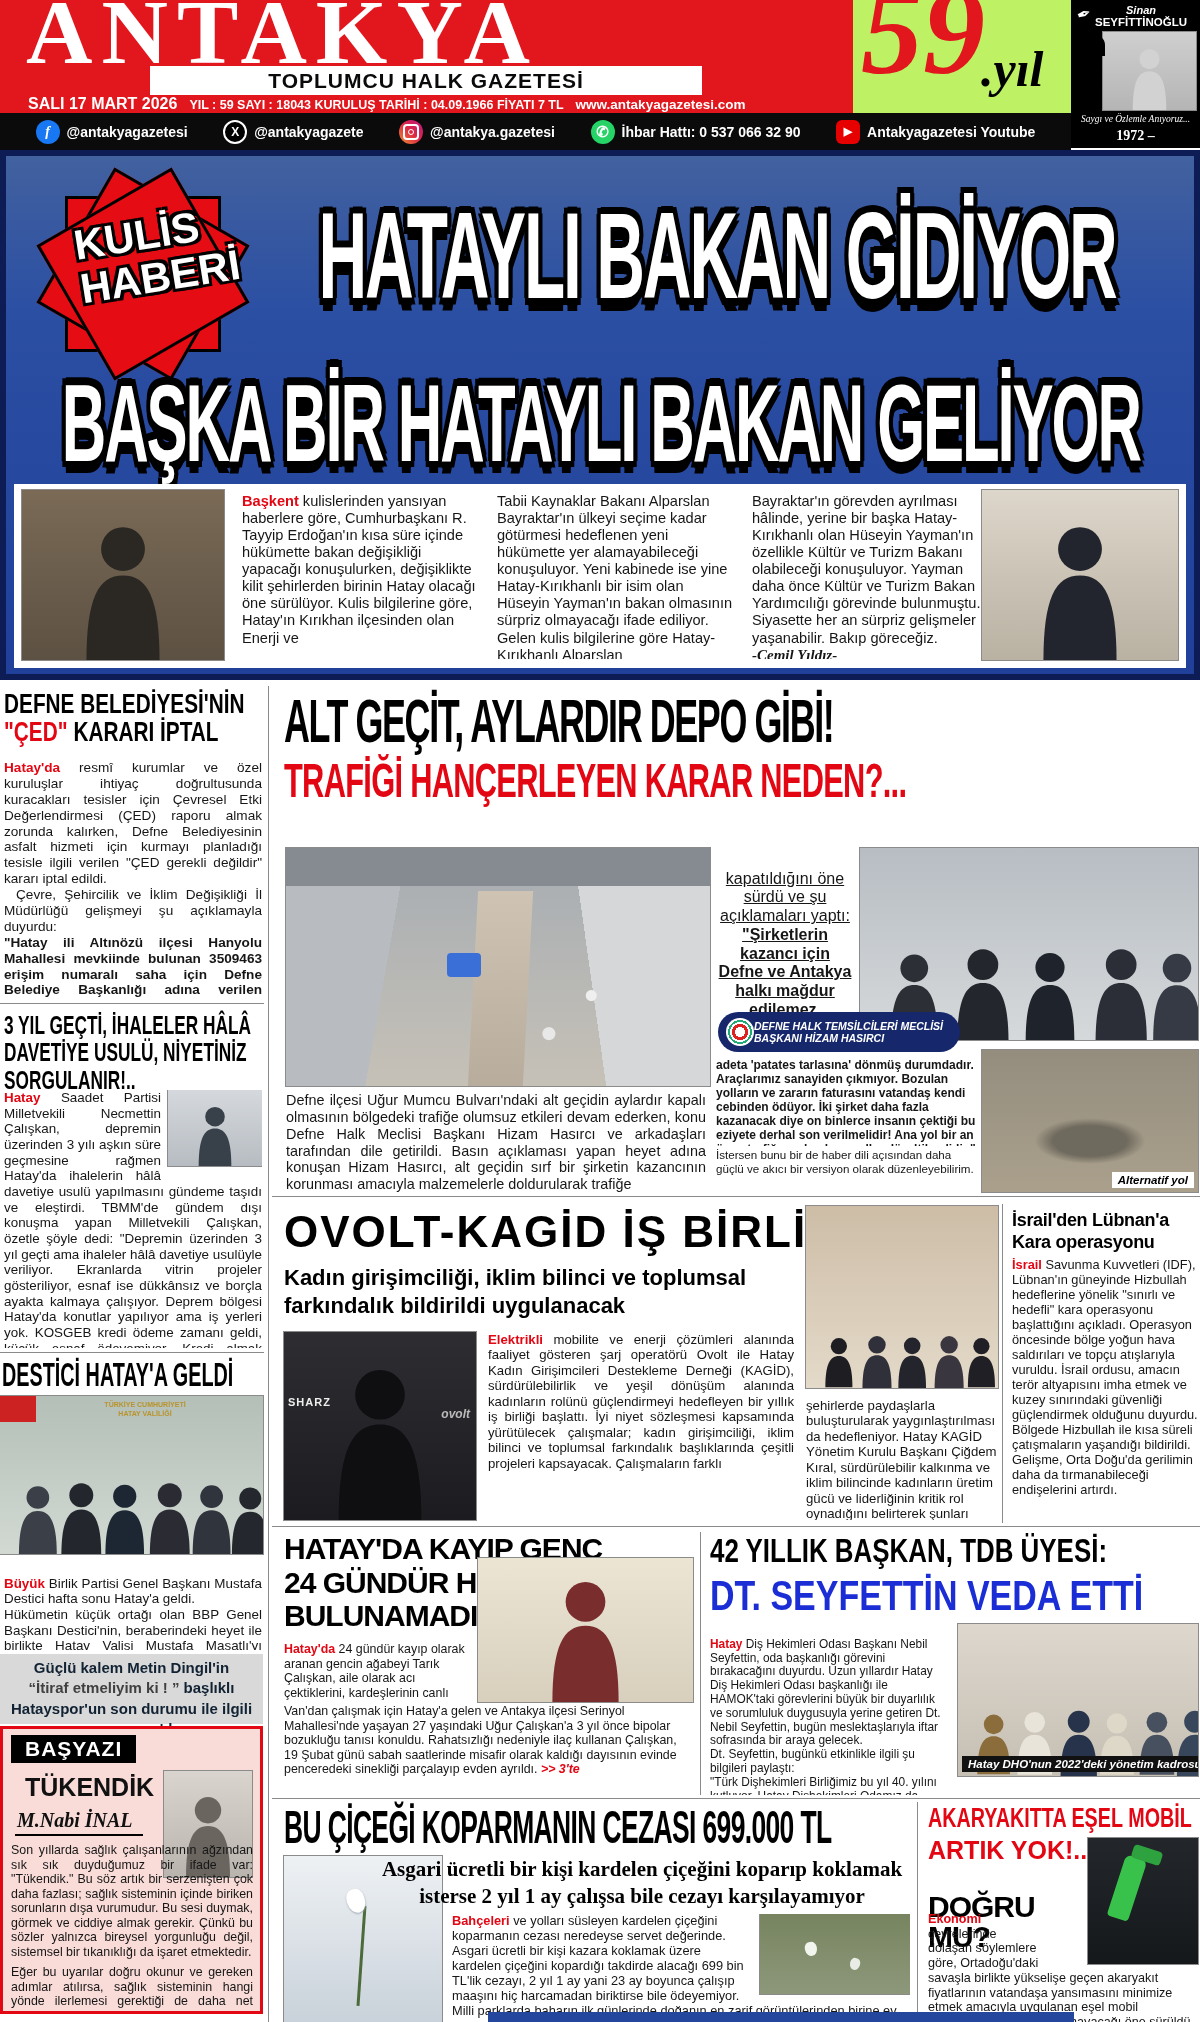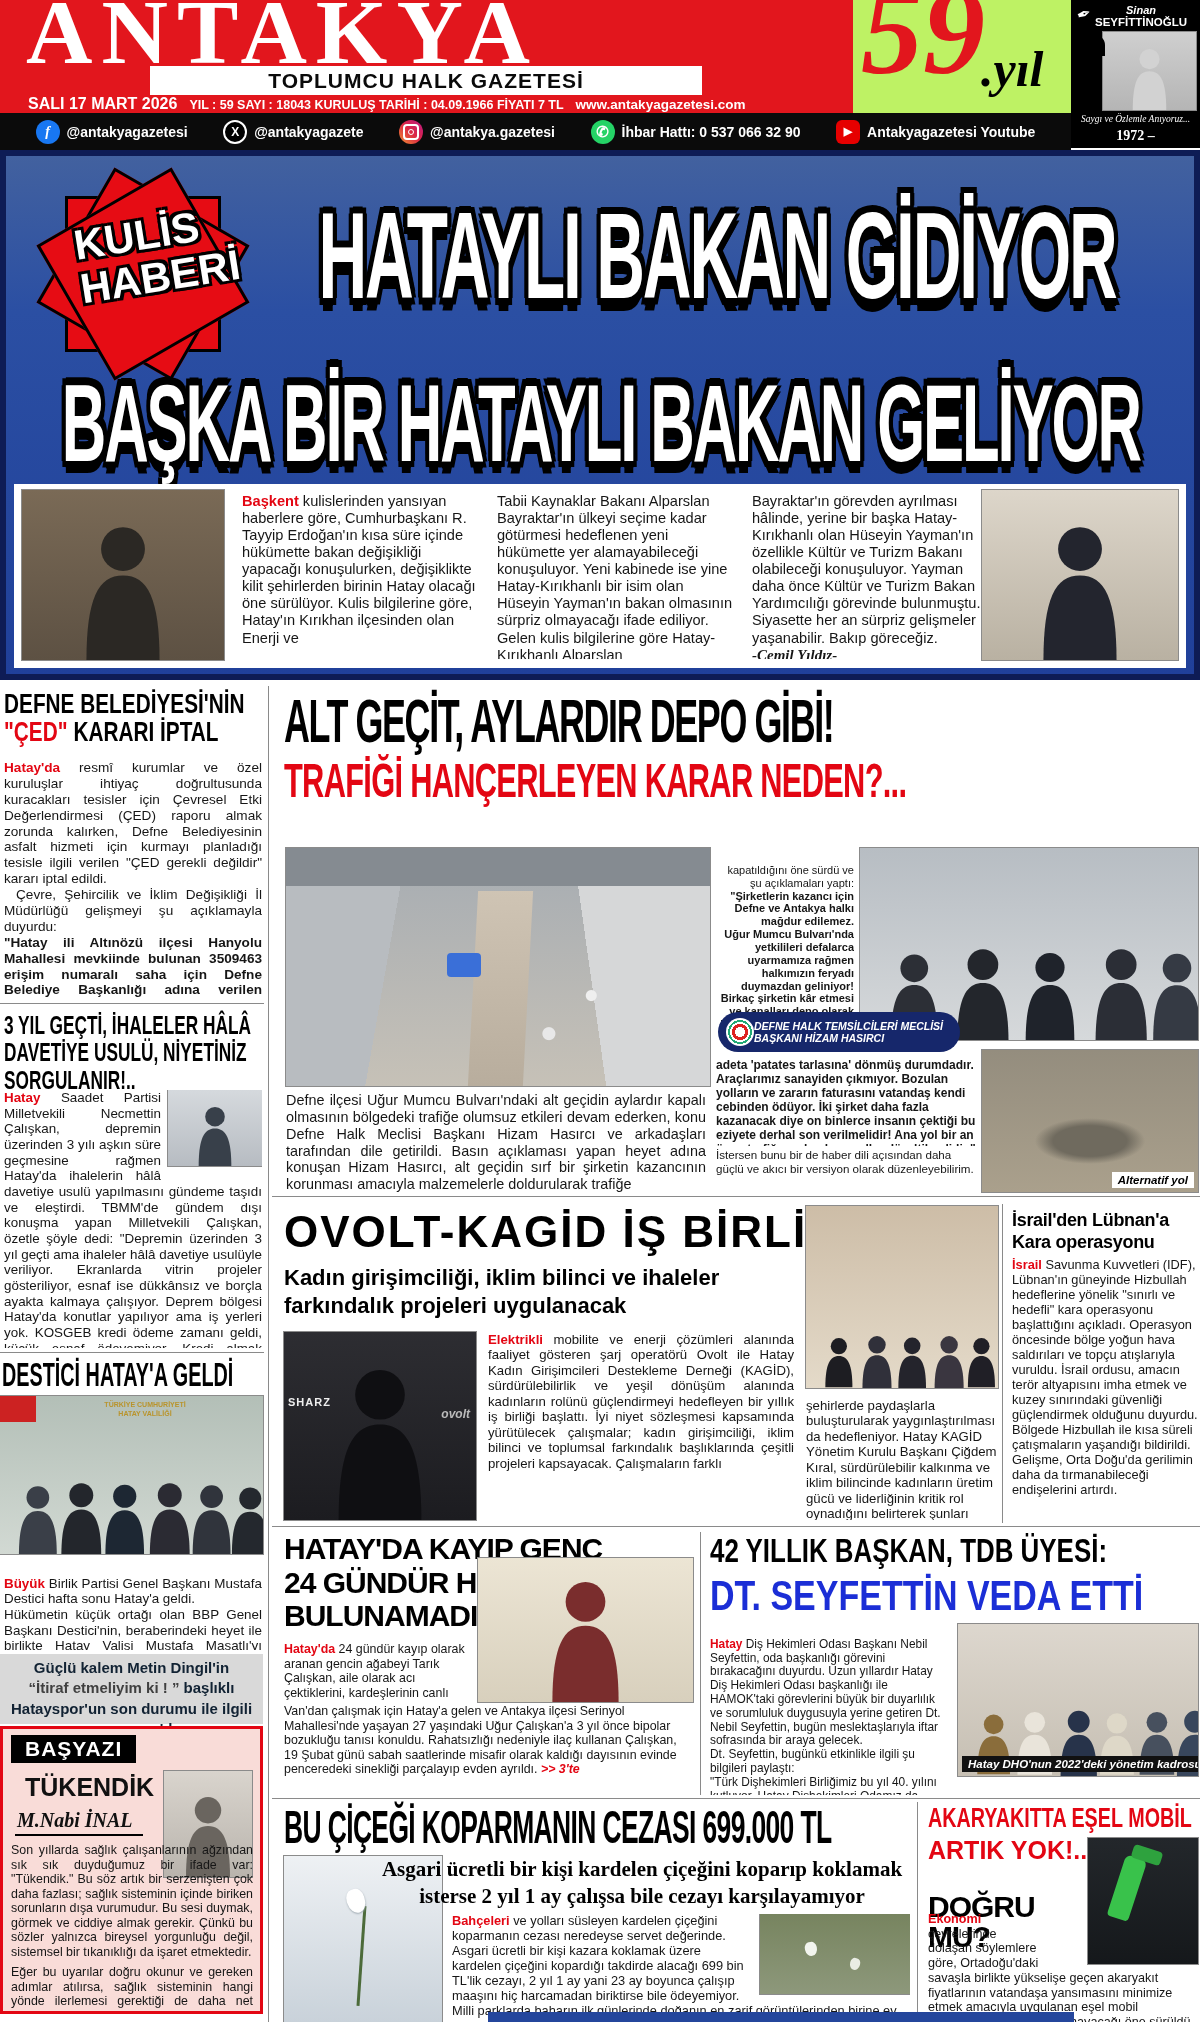--- a/index.html
+++ b/index.html
@@ -280,21 +280,21 @@
        linear-gradient(180deg,#858b91 0 16%,rgba(0,0,0,0) 16%),
        radial-gradient(circle at 72% 62%,#efefef 5px,rgba(0,0,0,0) 6px),
        radial-gradient(circle at 62% 78%,#e8e8e8 6px,rgba(0,0,0,0) 7px),
        linear-gradient(100deg,#b8bcc0 0 26%,rgba(0,0,0,0) 26%),
        linear-gradient(262deg,#d6d7d8 0 30%,rgba(0,0,0,0) 30%),
        linear-gradient(180deg,#a6acb2,#c6c1b7);">
     <div style="position:absolute;left:44%;top:18%;width:13%;height:82%;background:linear-gradient(#cfc4b4,#b8ad9d);transform:skewX(-3deg);"></div>
     <div style="position:absolute;left:38%;top:44%;width:34px;height:24px;background:#3a6fd8;border-radius:4px;"></div>
   </div>
 
-  <div class="body prelines" style="left:716px;top:851px;width:138px;height:200px;font-size:11px;text-align:right;">
+  <div class="body prelines" style="left:716px;top:851px;width:138px;height:200px;font-size:16px;text-align:center;text-decoration:underline;">
     <span>kapatıldığını öne sürdü ve şu açıklamaları yaptı:</span>
     <span style="font-weight:bold;display:block;">"Şirketlerin kazancı için Defne ve Antakya halkı mağdur edilemez.
 Uğur Mumcu Bulvarı'nda yetkilileri defalarca uyarmamıza rağmen halkımızın feryadı duymazdan geliniyor!
 Birkaç şirketin kâr etmesi ve kanalları depo olarak kullanması uğruna, Defne ve Antakya halkına reva görülen alternatif yol</span>
   </div>
 
   <div class="photo" style="left:860px;top:848px;width:338px;height:192px;background:linear-gradient(#b7bdc3,#d6d9db);">
     <svg class="sil" viewBox="0 0 330 100" preserveAspectRatio="xMidYMax meet" style="height:82%;">
       <use href="#person" xlink:href="#person" transform="translate(8,8) scale(0.9)" fill="#2c2f36"></use>
       <use href="#person" xlink:href="#person" transform="translate(70,2)" fill="#23262c"></use>
@@ -314,21 +314,21 @@
 
   <div class="photo" style="left:982px;top:1050px;width:216px;height:142px;background:linear-gradient(#948d7e,#aaa08c);">
     <div style="position:absolute;left:20%;top:45%;width:60%;height:38%;background:radial-gradient(ellipse,#6f6a5e 40%,rgba(0,0,0,0) 60%);"></div>
     <div class="capbar" style="right:4px;bottom:4px;background:#fff;color:#000;">Alternatif yol</div>
   </div>
 
   <div class="body" style="left:286px;top:1092px;width:420px;height:100px;font-size:14.4px;">Defne ilçesi Uğur Mumcu Bulvarı'ndaki alt geçidin aylardır kapalı olmasının bölgedeki trafiğe olumsuz etkileri devam ederken, konu Defne Halk Meclisi Başkanı Hizam Hasırcı ve arkadaşları tarafından dile getirildi. Basın açıklaması yapan heyet adına konuşan Hizam Hasırcı, alt geçidin sırf bir şirketin kazancının korunması amacıyla malzemelerle doldurularak trafiğe</div>
 
   <div class="hd abs" style="left:284px;top:1210px;width:716px;font-size:44px;letter-spacing:2px;
        text-shadow:-2px -2px 0 #fff,2px -2px 0 #fff,-2px 2px 0 #fff,2px 2px 0 #fff;">OVOLT-KAGİD İŞ BİRLİĞİ</div>
-  <div class="hd abs" style="left:284px;top:1264px;width:520px;font-size:22px;line-height:1.25;font-weight:800;">Kadın girişimciliği, iklim bilinci ve ihaleler farkındalık projeleri uygulanacak</div>
+  <div class="hd abs" style="left:284px;top:1264px;width:520px;font-size:22px;line-height:1.25;font-weight:800;">Kadın girişimciliği, iklim bilinci ve toplumsal farkındalık bildirildi uygulanacak</div>
   <div class="photo" style="left:806px;top:1206px;width:192px;height:182px;background:linear-gradient(#cdbda7,#e4dac9);">
     <svg class="sil" viewBox="0 0 330 100" preserveAspectRatio="xMidYMax meet" style="height:84%;">
       <use href="#person" xlink:href="#person" transform="translate(10,6) scale(0.93)" fill="#1d1d22"></use>
       <use href="#person" xlink:href="#person" transform="translate(72,2)" fill="#30303a"></use>
       <use href="#person" xlink:href="#person" transform="translate(135,5) scale(0.95)" fill="#24242c"></use>
       <use href="#person" xlink:href="#person" transform="translate(196,2)" fill="#3a3640"></use>
       <use href="#person" xlink:href="#person" transform="translate(255,6) scale(0.93)" fill="#201f26"></use>
     </svg>
   </div>
   <div class="photo" style="left:284px;top:1332px;width:192px;height:188px;background:linear-gradient(#2d2d32,#1c1c20);">

